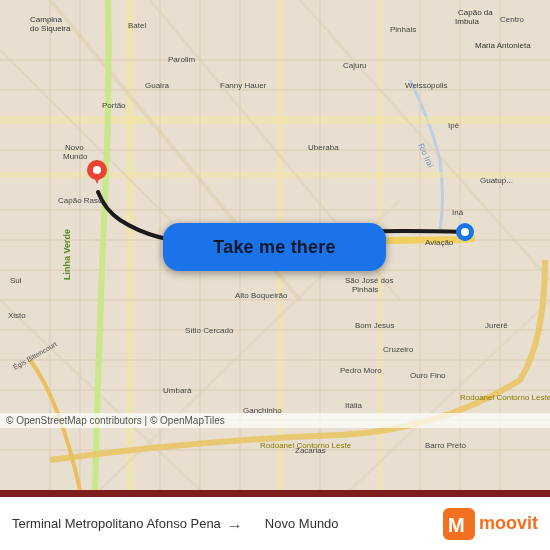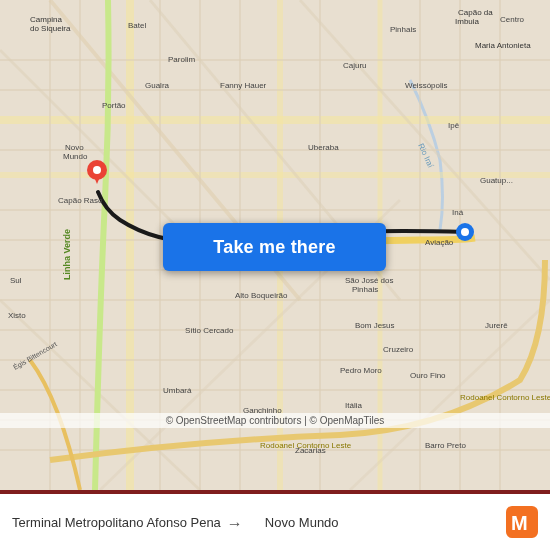--- a/index.html
+++ b/index.html
@@ -26,23 +26,23 @@
     }
 
     
     #take-me-there-btn {
       position: absolute;
       left: 163px;
       top: 223px;
       width: 223px;
       height: 48px;
       background: #1a73e8;
-      color: #ffffff;
+      color: #0f172a;
       border: none;
-      border-radius: 6px;
+      border-radius: 16px;
       font-size: 18px;
       font-weight: bold;
       cursor: pointer;
       display: flex;
       align-items: center;
       justify-content: center;
       box-shadow: 0 2px 8px rgba(0,0,0,0.4);
       letter-spacing: 0.2px;
     }
 
@@ -50,21 +50,21 @@
     #bottom-bar {
       position: absolute;
       bottom: 0;
       left: 0;
       width: 550px;
       height: 60px;
       background: white;
       display: flex;
       align-items: center;
       padding: 0 12px;
-      border-top: 4px solid #7f1d1d;
+      border-top: 7px solid #7f1d1d;
     }
 
     #route-info {
       flex: 1;
       display: flex;
       align-items: center;
       gap: 6px;
     }
 
     #from-label {
@@ -106,21 +106,21 @@
     
     #attribution {
       position: absolute;
       bottom: 62px;
       left: 0;
       width: 100%;
       font-size: 10px;
       color: #555;
       background: rgba(255,255,255,0.7);
       padding: 2px 6px;
-      text-align: center;
+      text-align: left;
     }
 
   </style>
 </head>
 <body>
 
 <div id="map-container">
   
   <svg id="map-svg" viewBox="0 0 550 490">
 
@@ -248,14 +248,15 @@
     <span id="from-label">Terminal Metropolitano Afonso Pena</span>
     <span id="arrow-icon">→</span>
     <span id="to-label">Novo Mundo</span>
   </div>
   <div id="moovit-logo">
 
     <svg id="moovit-icon" viewBox="0 0 32 32">
       <rect width="32" height="32" rx="6" fill="#f37021"></rect>
       <text x="5" y="24" font-size="20" font-weight="bold" fill="white" font-family="Arial">M</text>
     </svg>
+    <span id="moovit-text">moovit</span>
   </div>
 </div>
 
 </body></html>

